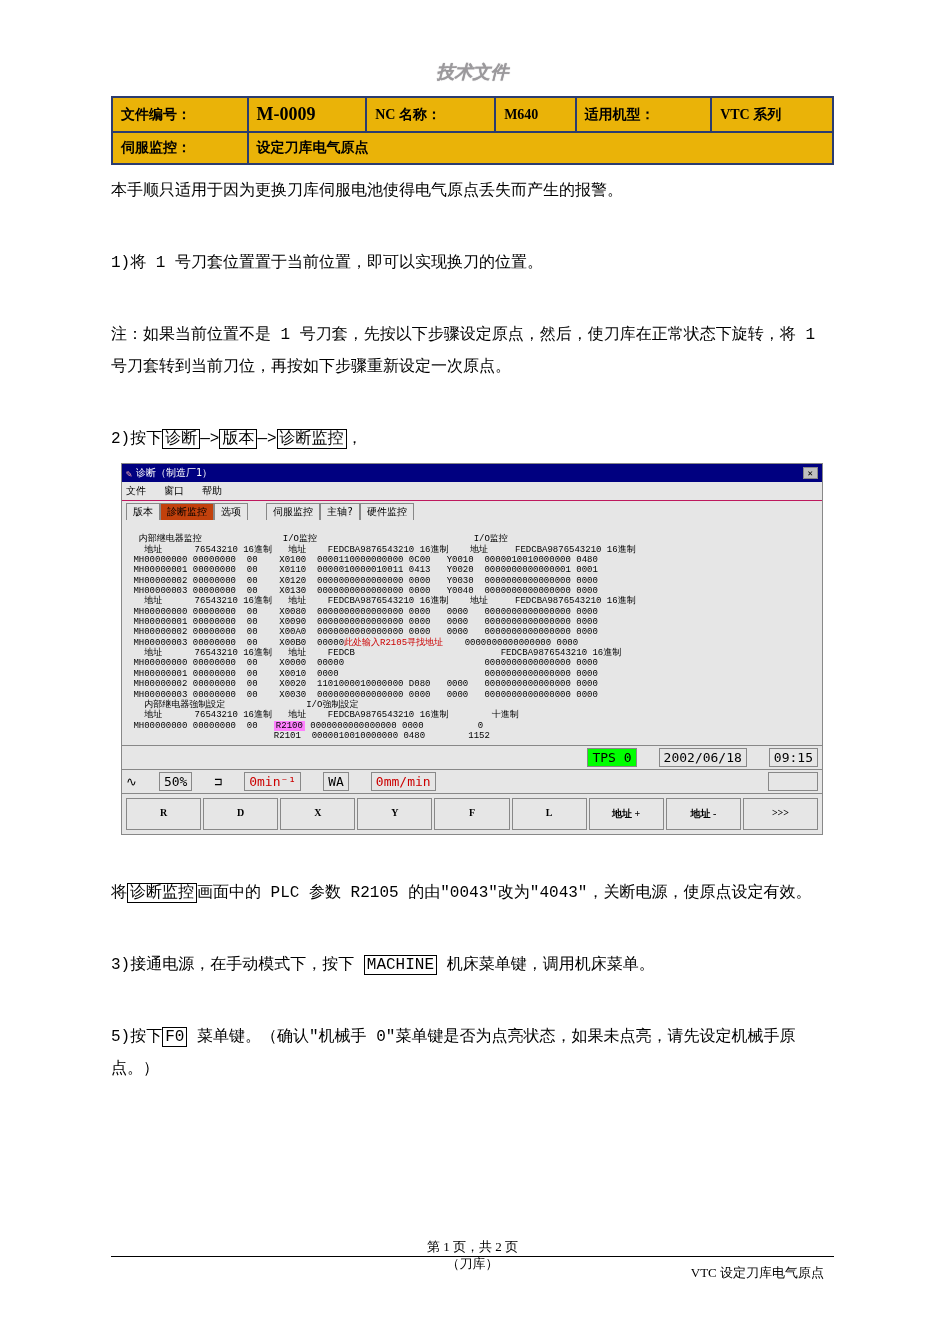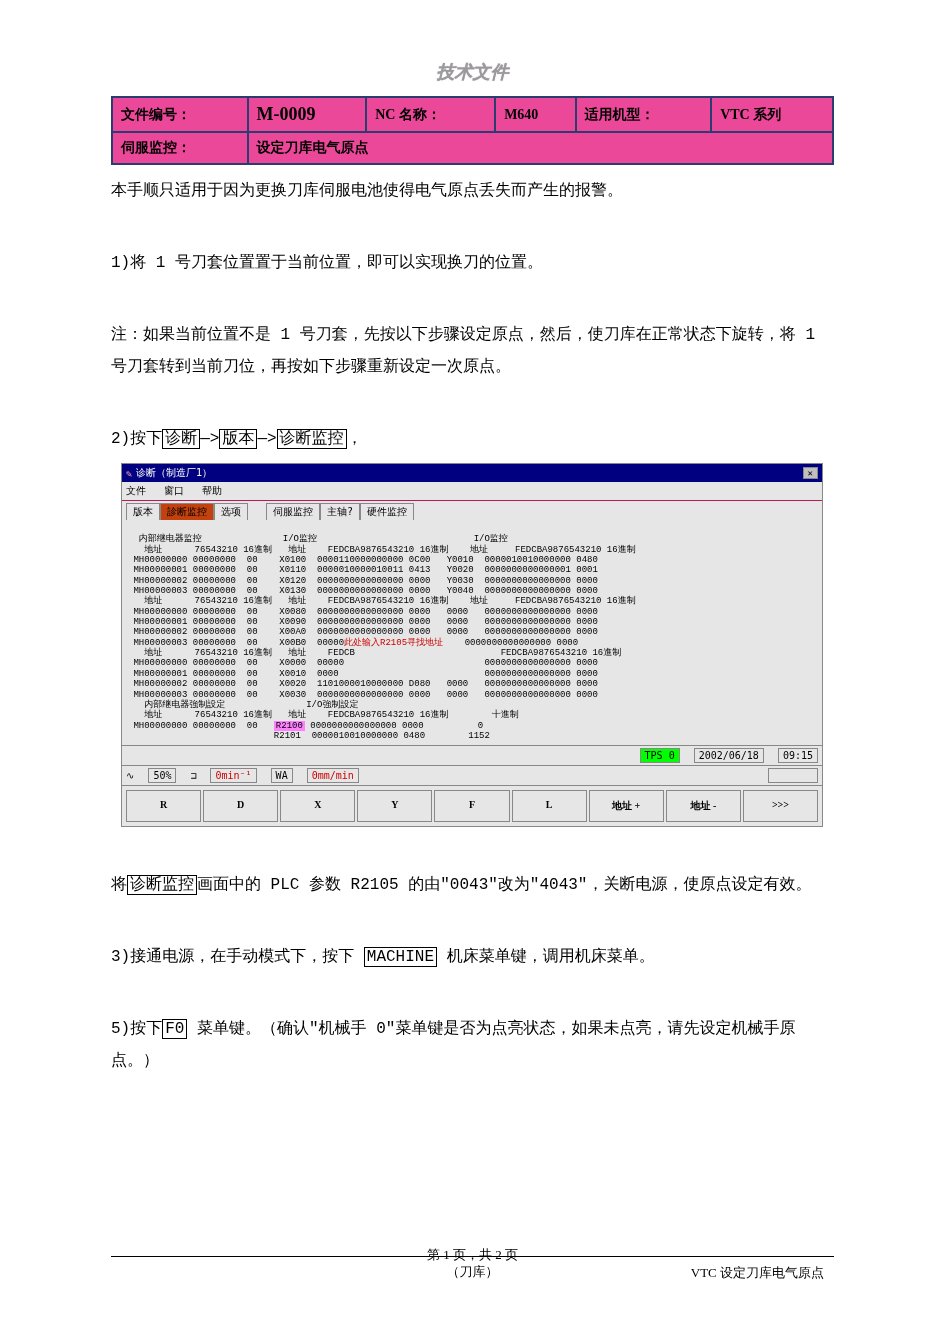--- a/index.html
+++ b/index.html
@@ -29,21 +29,21 @@
     margin-bottom: 12px;
   }
   .hdr-table {
     width: 100%;
     border-collapse: collapse;
     margin-bottom: 10px;
   }
   .hdr-table td {
     border: 2px solid #2b3c70;
     padding: 6px 8px;
-    background: #ec4899;
+    background: #eab308;
     font-size: 14px;
   }
   .hdr-label {
     background: #c1ece9;
     font-weight: bold;
     white-space: nowrap;
   }
   .hdr-val {
     background: #c1ece9;
     font-weight: bold;
@@ -115,24 +115,24 @@
     font-family: "Courier New", monospace;
     line-height:1.15;
     white-space: pre;
     overflow:hidden;
   }
   .hl-red { color:#c00; }
   .hl-mag { background:#ff80ff; padding:0 2px; }
   .statusbar {
     display:flex;
     align-items:center;
-    gap:14px;
+    gap:22px;
     padding:2px 4px;
     border-top:1px solid #888;
-    font-size:10px;
+    font-size:13px;
   }
   .statusbar .seg {
     border:1px solid #888;
     padding:1px 4px;
     background:#e6e6e6;
   }
   .statusbar .seg.g { background:#00ff00; }
   .statusbar .spacer { flex:1; }
   .bottombar {
     display:flex;
@@ -151,21 +151,21 @@
     font-weight:bold;
   }
   
   .footer-line {
     position:absolute;
     left:100px; right:100px; bottom:80px;
     border-top:1px solid #000;
   }
   .footer-left {
     position:absolute;
-    left:0; right:0; bottom:56px;
+    left:0; right:0; bottom:64px;
     text-align:center;
     font-size:13px;
     line-height:1.3;
   }
   .footer-right {
     position:absolute;
     right:110px; bottom:55px;
     font-size:13px;
   }
 </style>

